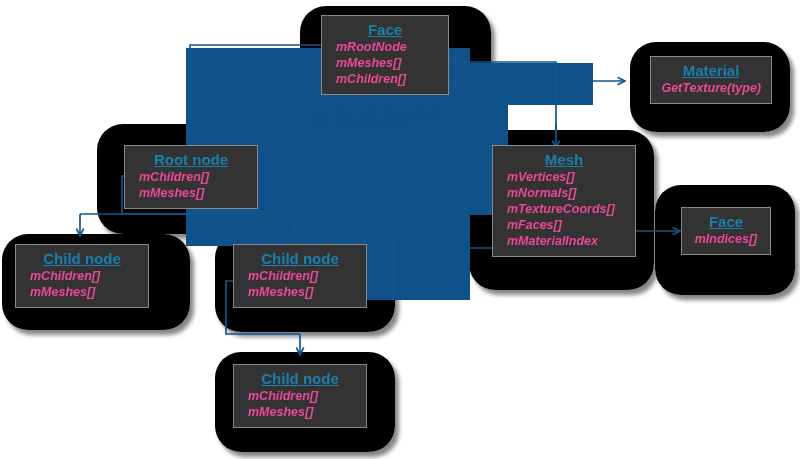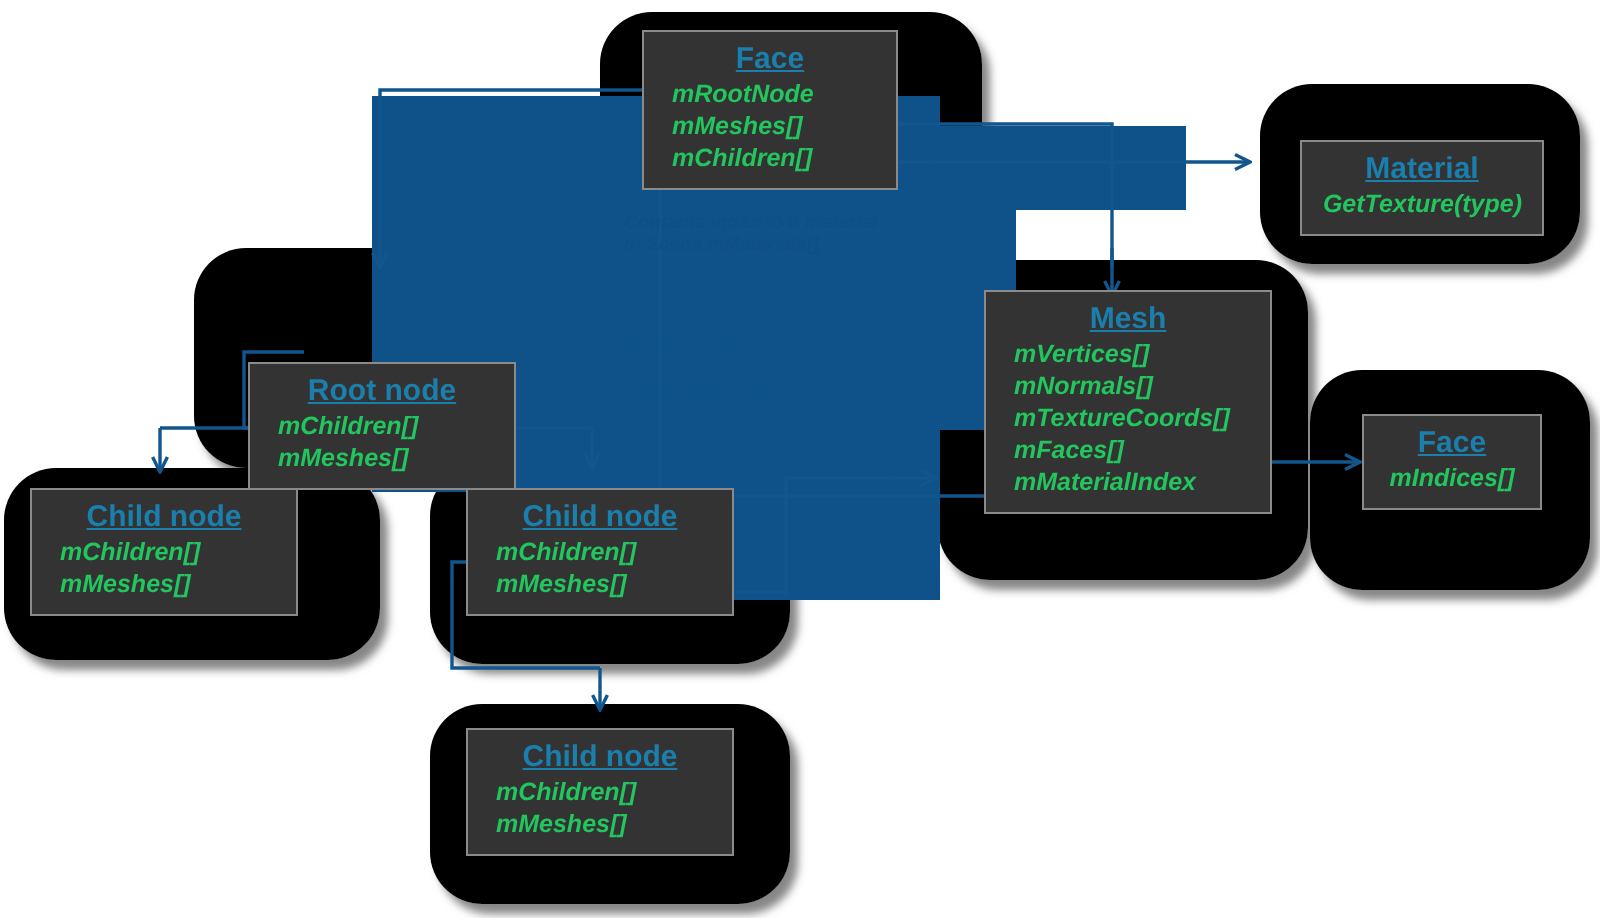--- a/index.html
+++ b/index.html
@@ -26,21 +26,21 @@
     text-align:center;
     color:#1a7fad;
     font-weight:bold;
     font-size:15px;
     line-height:19px;
     text-decoration:underline;
     white-space:nowrap;
   }
   .node-field{
     display:block;
-    color:#22c55e;
+    color:#ec4899;
     font-weight:bold;
     font-style:italic;
     font-size:12.5px;
     line-height:16px;
     white-space:nowrap;
     padding-left:4px;
   }
   .note{
     position:absolute;
     z-index:4;
@@ -146,26 +146,26 @@
     <span class="node-field">mRootNode</span>
     <span class="node-field">mMeshes[]</span>
     <span class="node-field">mChildren[]</span>
   </div>
 
   <div class="note" style="left:312px;top:106px;">
     <span>Contains index to a material</span>
     <span>in Scene.mMaterials[]</span>
   </div>
 
-  <div class="node" style="left:650px;top:70px;width:122px;">
+  <div class="node" style="left:650px;top:56px;width:122px;">
     <span class="node-title">Material</span>
     <span class="node-field" style="text-align:right;padding-left:0;">GetTexture(type)</span>
   </div>
 
-  <div class="node" style="left:124px;top:145px;width:134px;margin-top:36px;">
+  <div class="node" style="left:124px;top:145px;width:134px;">
     <span class="node-title">Root node</span>
     <span class="node-field">mChildren[]</span>
     <span class="node-field">mMeshes[]</span>
   </div>
 
   <div class="note note-faded" style="left:308px;top:168px;">
     <span>Contains index to a mesh</span>
     <span>(eg. mMeshes[0]) in</span>
     <span>Scene.mMeshes[]</span>
   </div>

